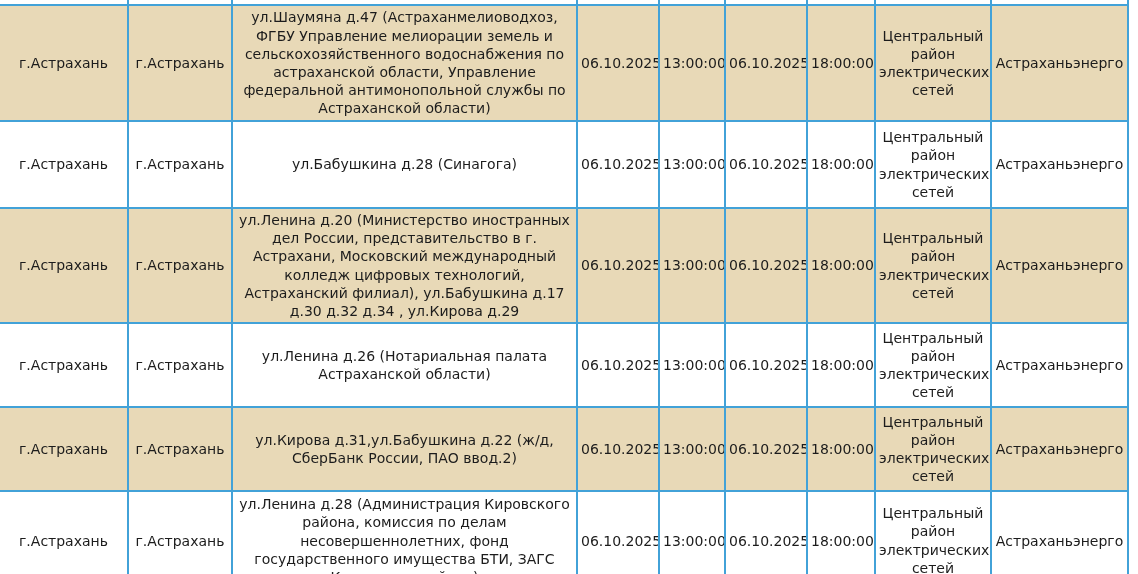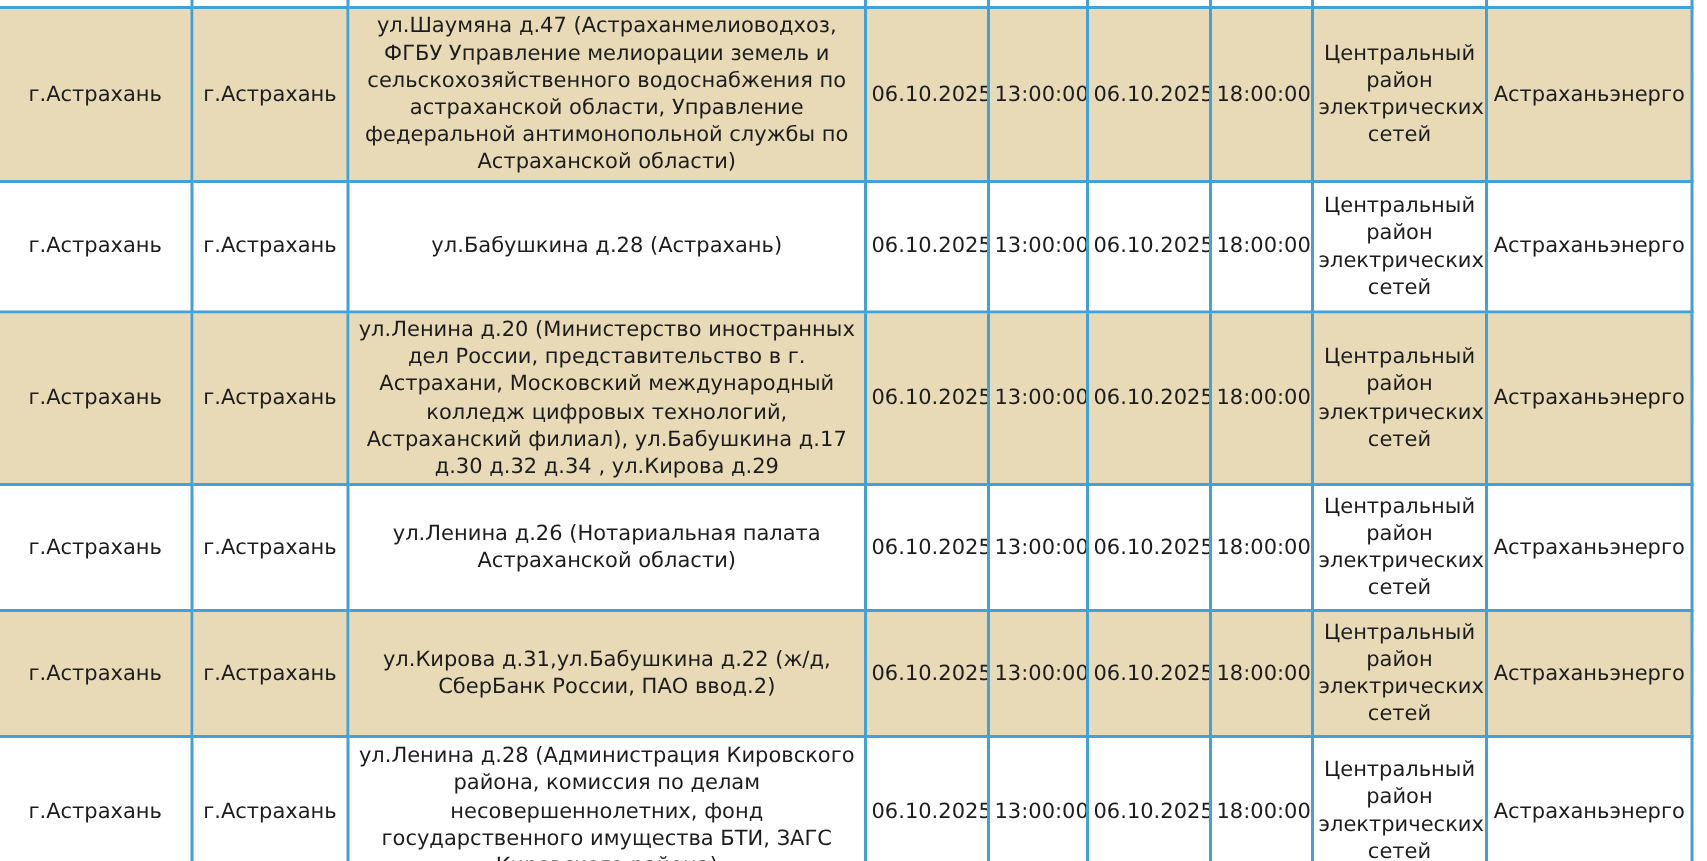--- a/index.html
+++ b/index.html
@@ -94,21 +94,21 @@
         <td>13:00:00</td>
         <td>06.10.2025</td>
         <td>18:00:00</td>
         <td>Центральный район электрических сетей</td>
         <td>Астраханьэнерго</td>
       </tr>
 
       <tr class="row-white r2">
         <td>г.Астрахань</td>
         <td>г.Астрахань</td>
-        <td>ул.Бабушкина д.28 (Астрахань)</td>
+        <td>ул.Бабушкина д.28 (Синагога)</td>
         <td>06.10.2025</td>
         <td>13:00:00</td>
         <td>06.10.2025</td>
         <td>18:00:00</td>
         <td>Центральный район электрических сетей</td>
         <td>Астраханьэнерго</td>
       </tr>
 
       <tr class="row-tan r3">
         <td>г.Астрахань</td>

